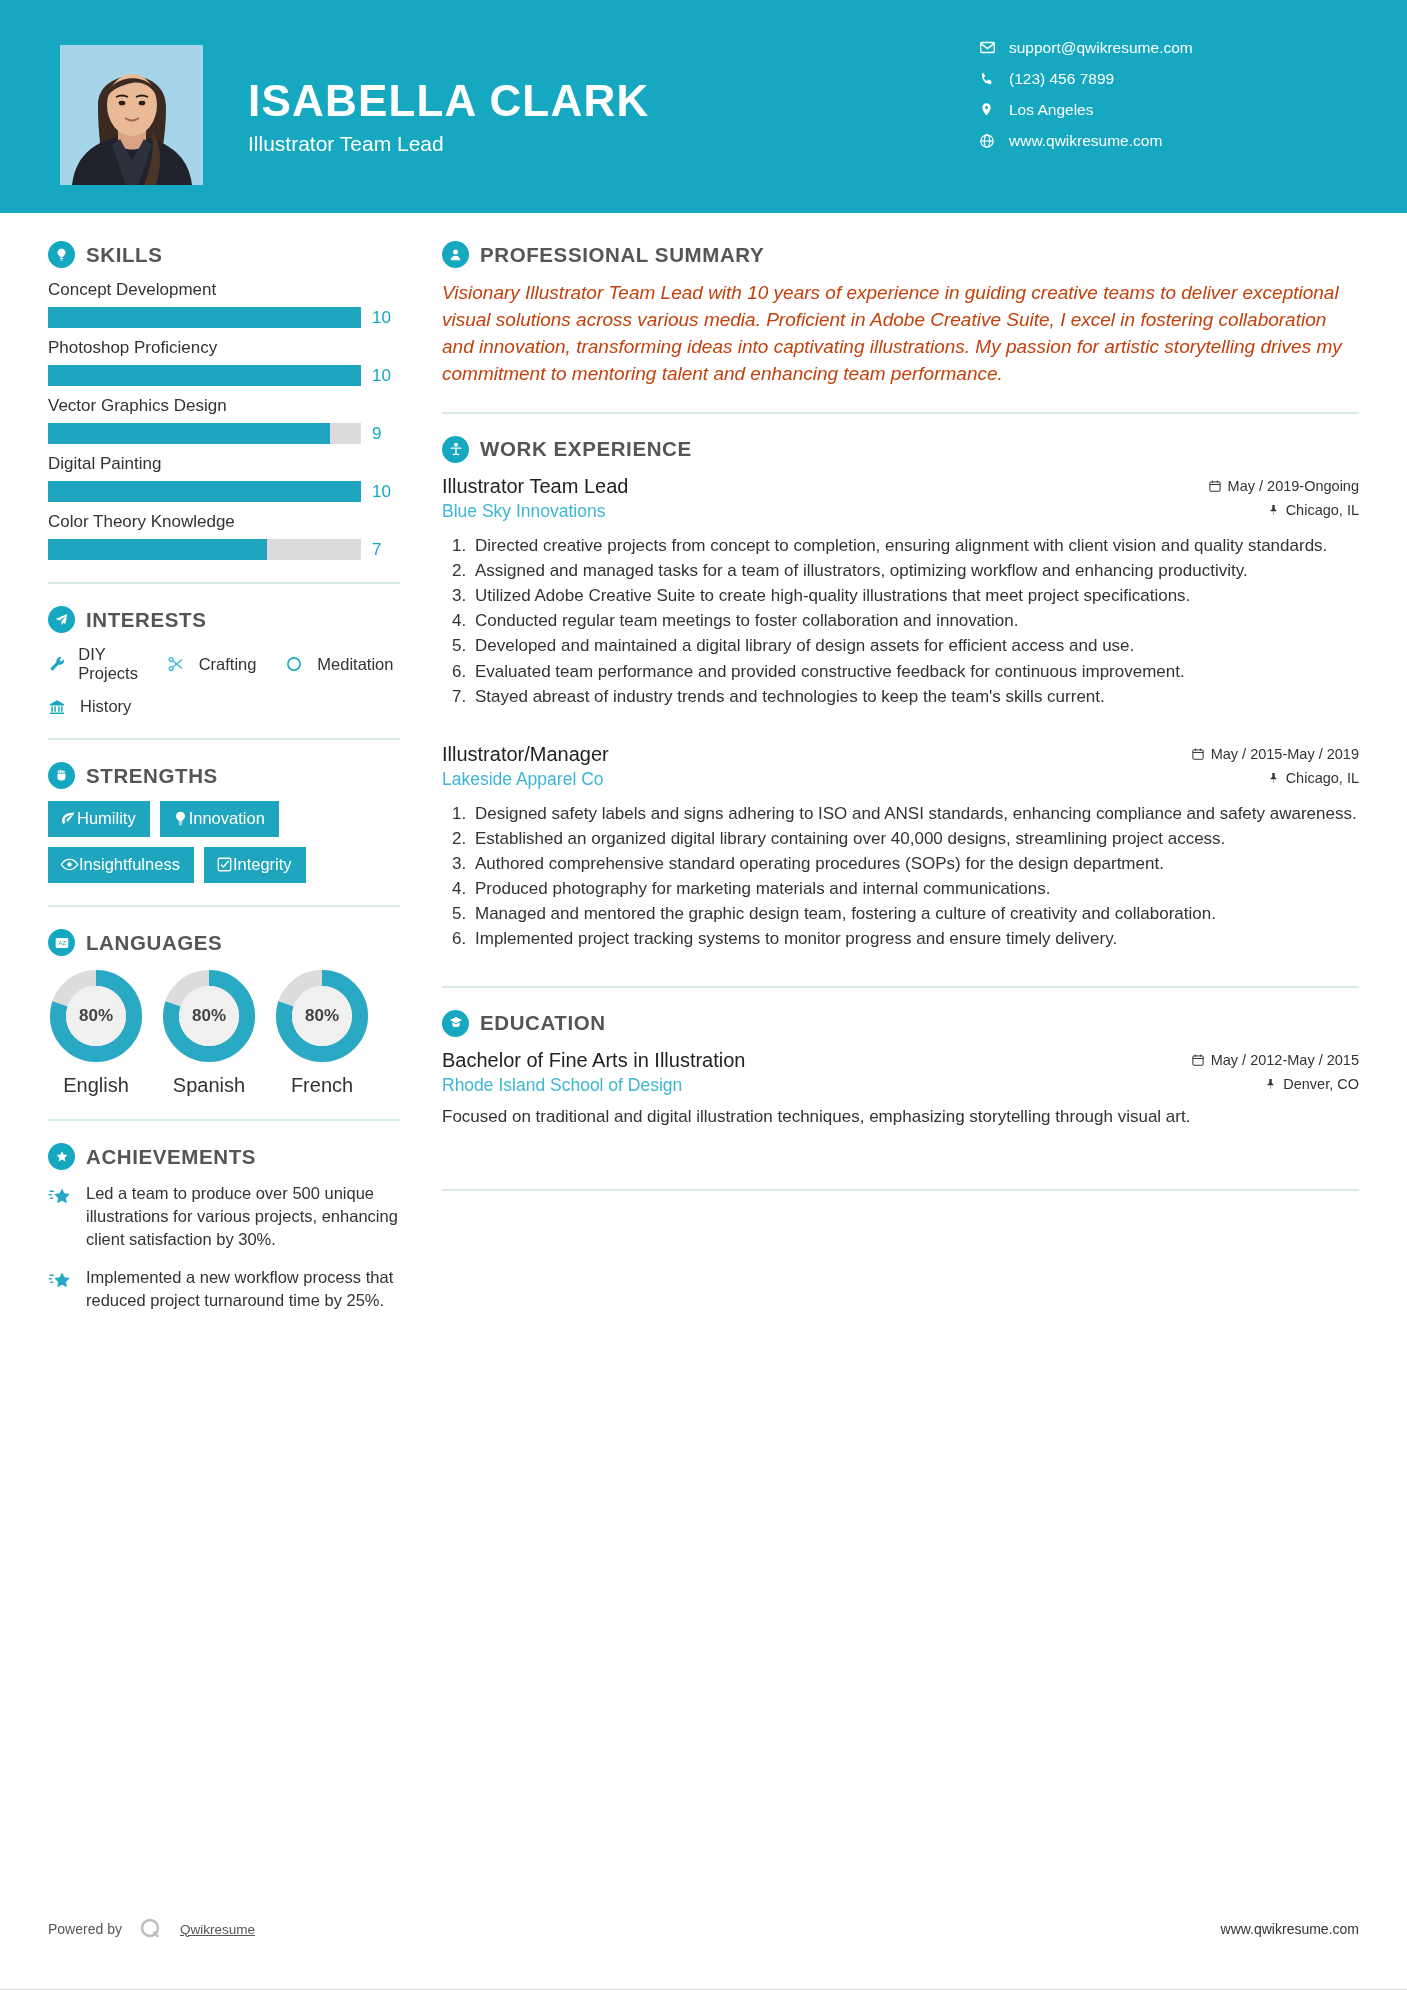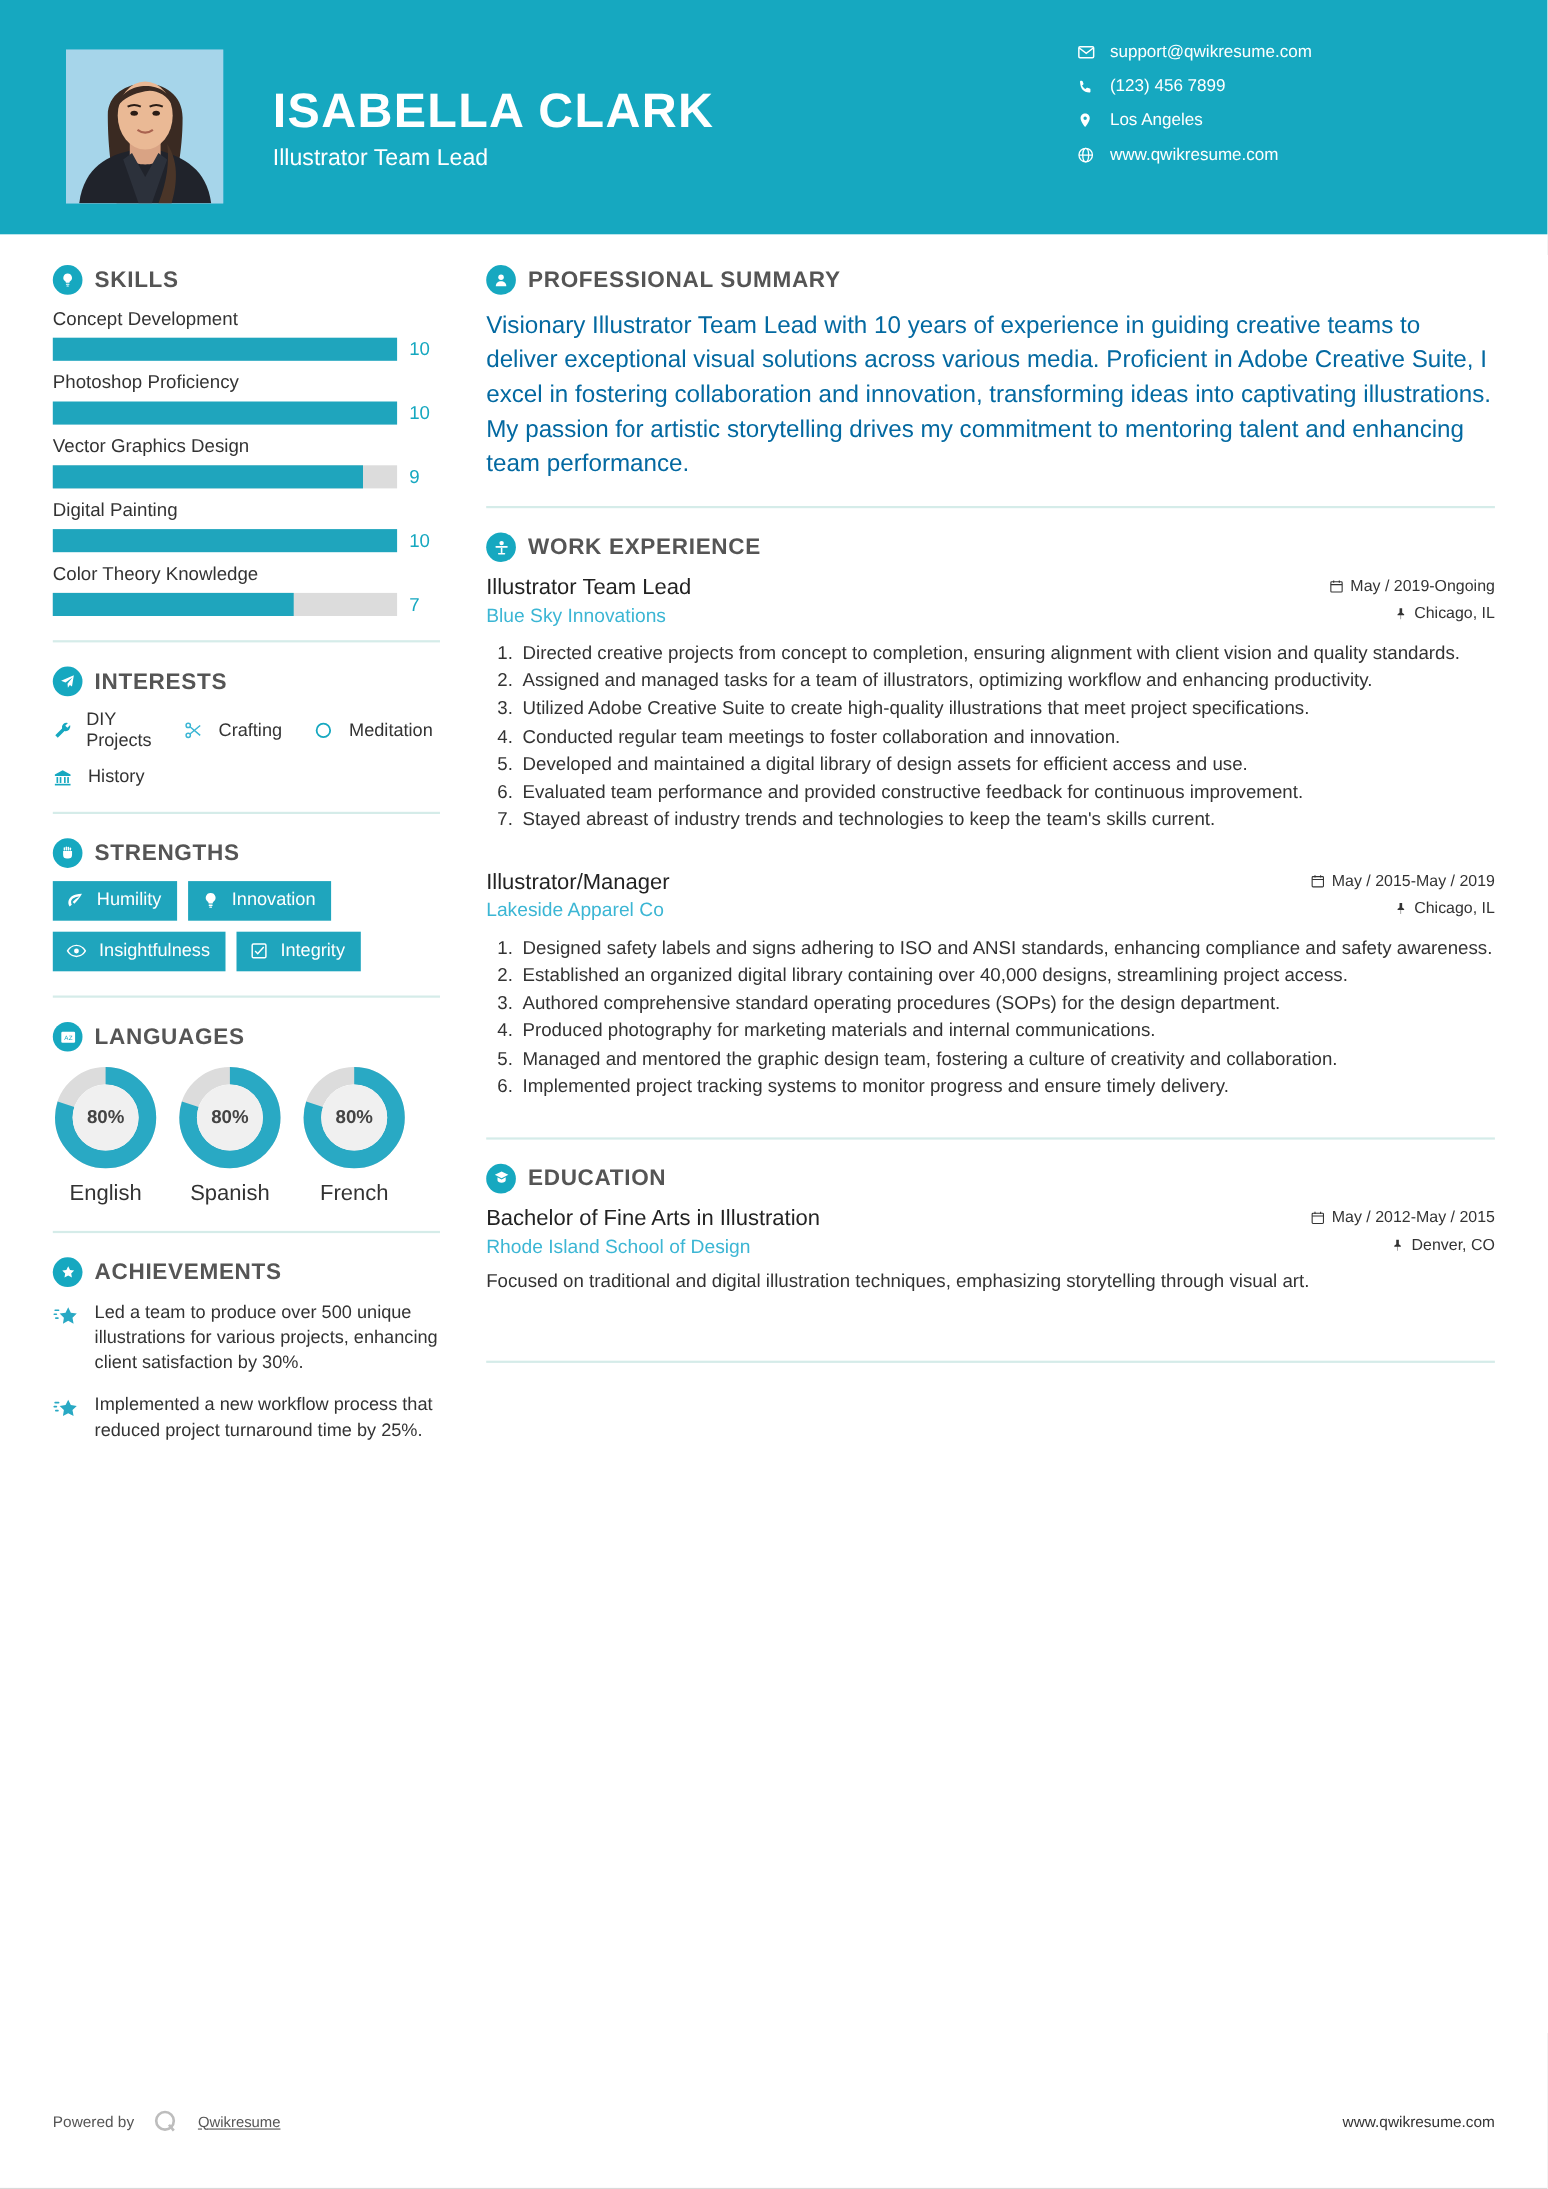--- a/index.html
+++ b/index.html
@@ -171,21 +171,21 @@
     gap: 10px;
     margin-top: 4px;
   }
   .strength-tag {
     background: #1fa5bd;
     color: #ffffff;
     font-size: 16.5px;
     padding: 8px 14px 9px 12px;
     display: flex;
     align-items: center;
-    gap: 11px;
+    gap: 0;
     white-space: nowrap;
   }
   .strength-tag svg { display:block; }
 
   
   .lang-grid {
     display: flex;
     gap: 17px;
     margin-top: 8px;
   }
@@ -217,23 +217,24 @@
   .ach-ic { flex: 0 0 26px; padding-top: 3px; }
   .ach-ic svg { display:block; }
   .ach-text {
     font-size: 16.5px;
     color: #333333;
     line-height: 1.38;
   }
 
   
   .summary-text {
-    font-size: 22px;
-    color: #0369a1;
+    font-size: 19px;
+    color: #c2410c;
     line-height: 1.42;
+    font-style: italic;
   }
 
   .job { margin-bottom: 4px; }
   .job-top {
     display: flex;
     justify-content: space-between;
     align-items: baseline;
   }
   .job-title {
     font-size: 20px;

